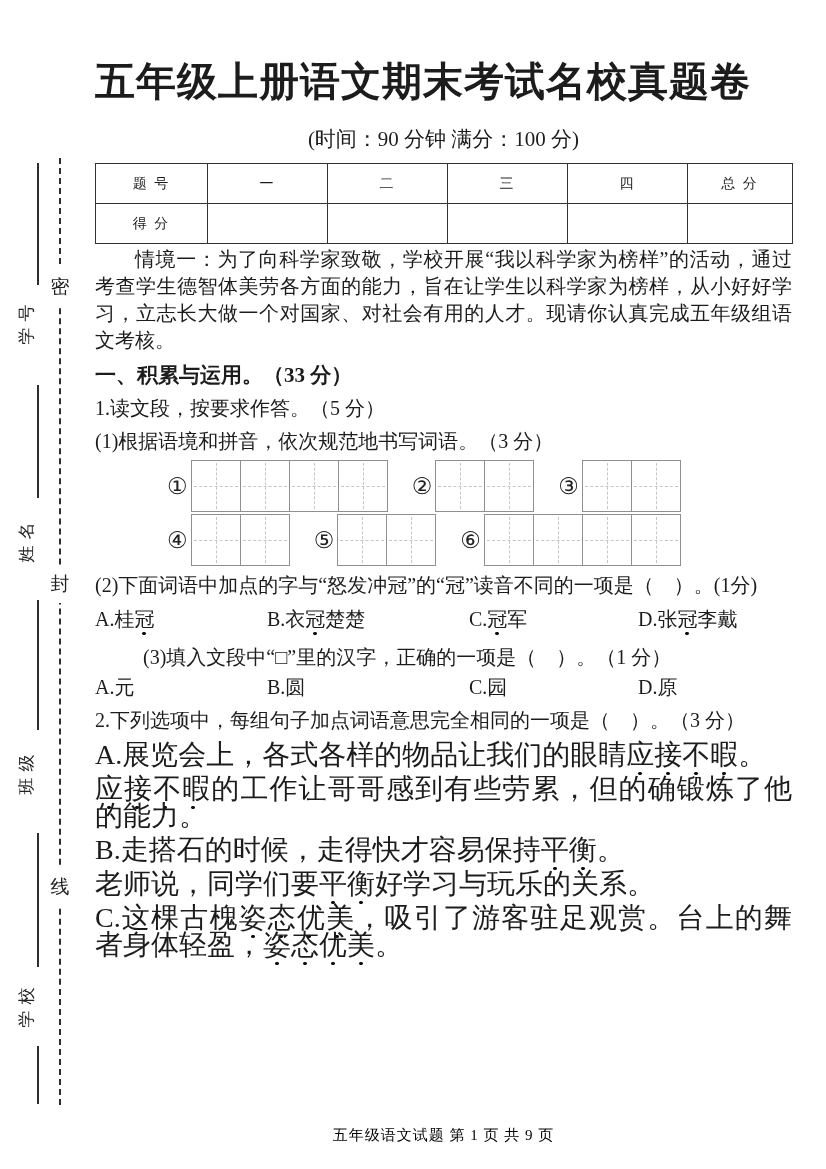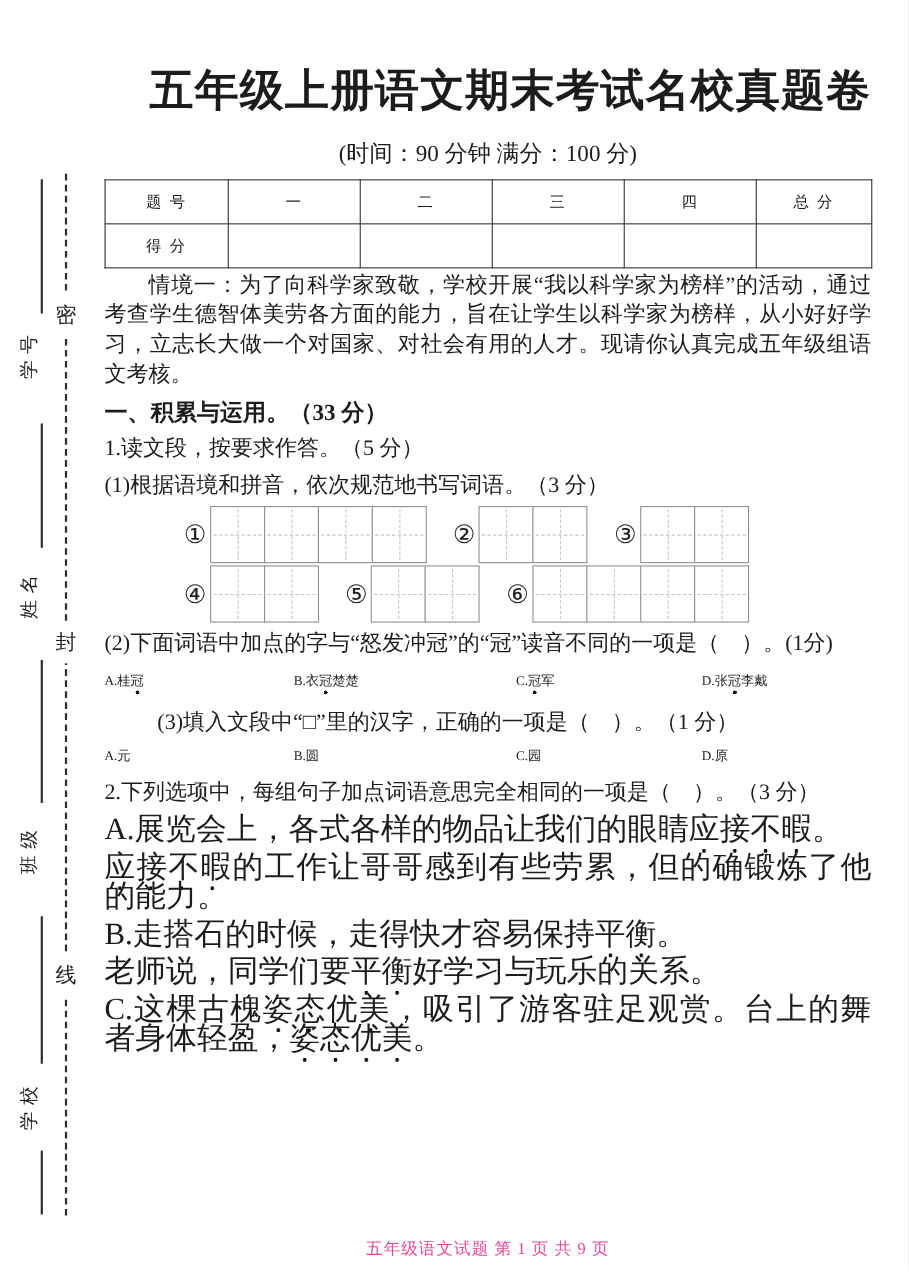--- a/index.html
+++ b/index.html
@@ -15,21 +15,21 @@
     transform:rotate(-90deg);font-size:17px;letter-spacing:6px;color:#222;
     font-family:"Liberation Serif",serif;white-space:nowrap;
   }
   .seal-line{position:absolute;left:59px;top:158px;height:947px;border-left:2px dashed #2e2e2e;}
   .seal-char{
     position:absolute;left:50px;width:20px;text-align:center;background:#fff;
     font-size:19px;padding:6px 0;color:#222;
   }
   
   .content{position:absolute;left:95px;top:0;width:697px;}
-  .title{margin-top:54px;text-align:right;font-size:40px;font-weight:bold;letter-spacing:1px;}
+  .title{margin-top:54px;text-align:left;font-size:40px;font-weight:bold;letter-spacing:1px;}
   .subtitle{margin-top:16px;text-align:center;font-size:21px;}
   
   table.score{margin-top:10px;width:697px;border-collapse:collapse;table-layout:fixed;}
   table.score td{border:1.5px solid #333;height:37px;text-align:center;
     font-size:14px;font-weight:normal;letter-spacing:2px;}
   
   .para{font-size:20px;line-height:27px;text-align:justify;}
   .indent{text-indent:2em;}
   .intro{margin-top:2px;}
   .sec-head{margin-top:7px;font-size:21px;font-weight:bold;font-family:Liberation Serif, serif;}
@@ -38,30 +38,30 @@
   
   .grid{margin-top:5px;padding-left:72px;}
   .grid-row{display:flex;align-items:center;gap:24px;margin-bottom:2px;}
   .grid-group{display:flex;align-items:center;}
   .grid-num{font-size:23px;margin-right:4px;color:#222;}
   .cells{display:flex;}
   .cell{width:50px;height:52px;border:1px solid #8f8f8f;margin-left:-1px;position:relative;background:#fff;box-sizing:border-box;}
   .cell::before{content:"";position:absolute;left:50%;top:2px;bottom:2px;border-left:1px dashed #c6c6c6;}
   .cell::after{content:"";position:absolute;top:50%;left:2px;right:2px;border-top:1px dashed #c6c6c6;}
   
-  .opt-row{margin-top:7px;display:grid;grid-template-columns:172px 202px 169px auto;font-size:12px;line-height:27px;}
+  .opt-row{margin-top:7px;display:grid;grid-template-columns:172px 202px 169px auto;font-size:20px;line-height:27px;}
   
   .dot{
     background-image:radial-gradient(circle,#111 1.7px,transparent 1.9px);
     background-size:1em 5px;background-repeat:repeat-x;background-position:0 100%;
     padding-bottom:6px;
   }
   .qline{margin-top:7px;font-size:28px;line-height:27px;text-align:justify;}
   .footer{position:absolute;left:95px;width:697px;top:1126px;text-align:center;
-    font-size:15px;color:#ec4899;letter-spacing:1px;}
+    font-size:15px;color:#000000;letter-spacing:1px;}
 </style>
 </head>
 <body>
 
 <div class="page">
 
   <div class="rail-seg" style="top:163px;height:122px;"></div>
   <div class="rail-seg" style="top:385px;height:113px;"></div>
   <div class="rail-seg" style="top:600px;height:130px;"></div>
   <div class="rail-seg" style="top:833px;height:134px;"></div>

